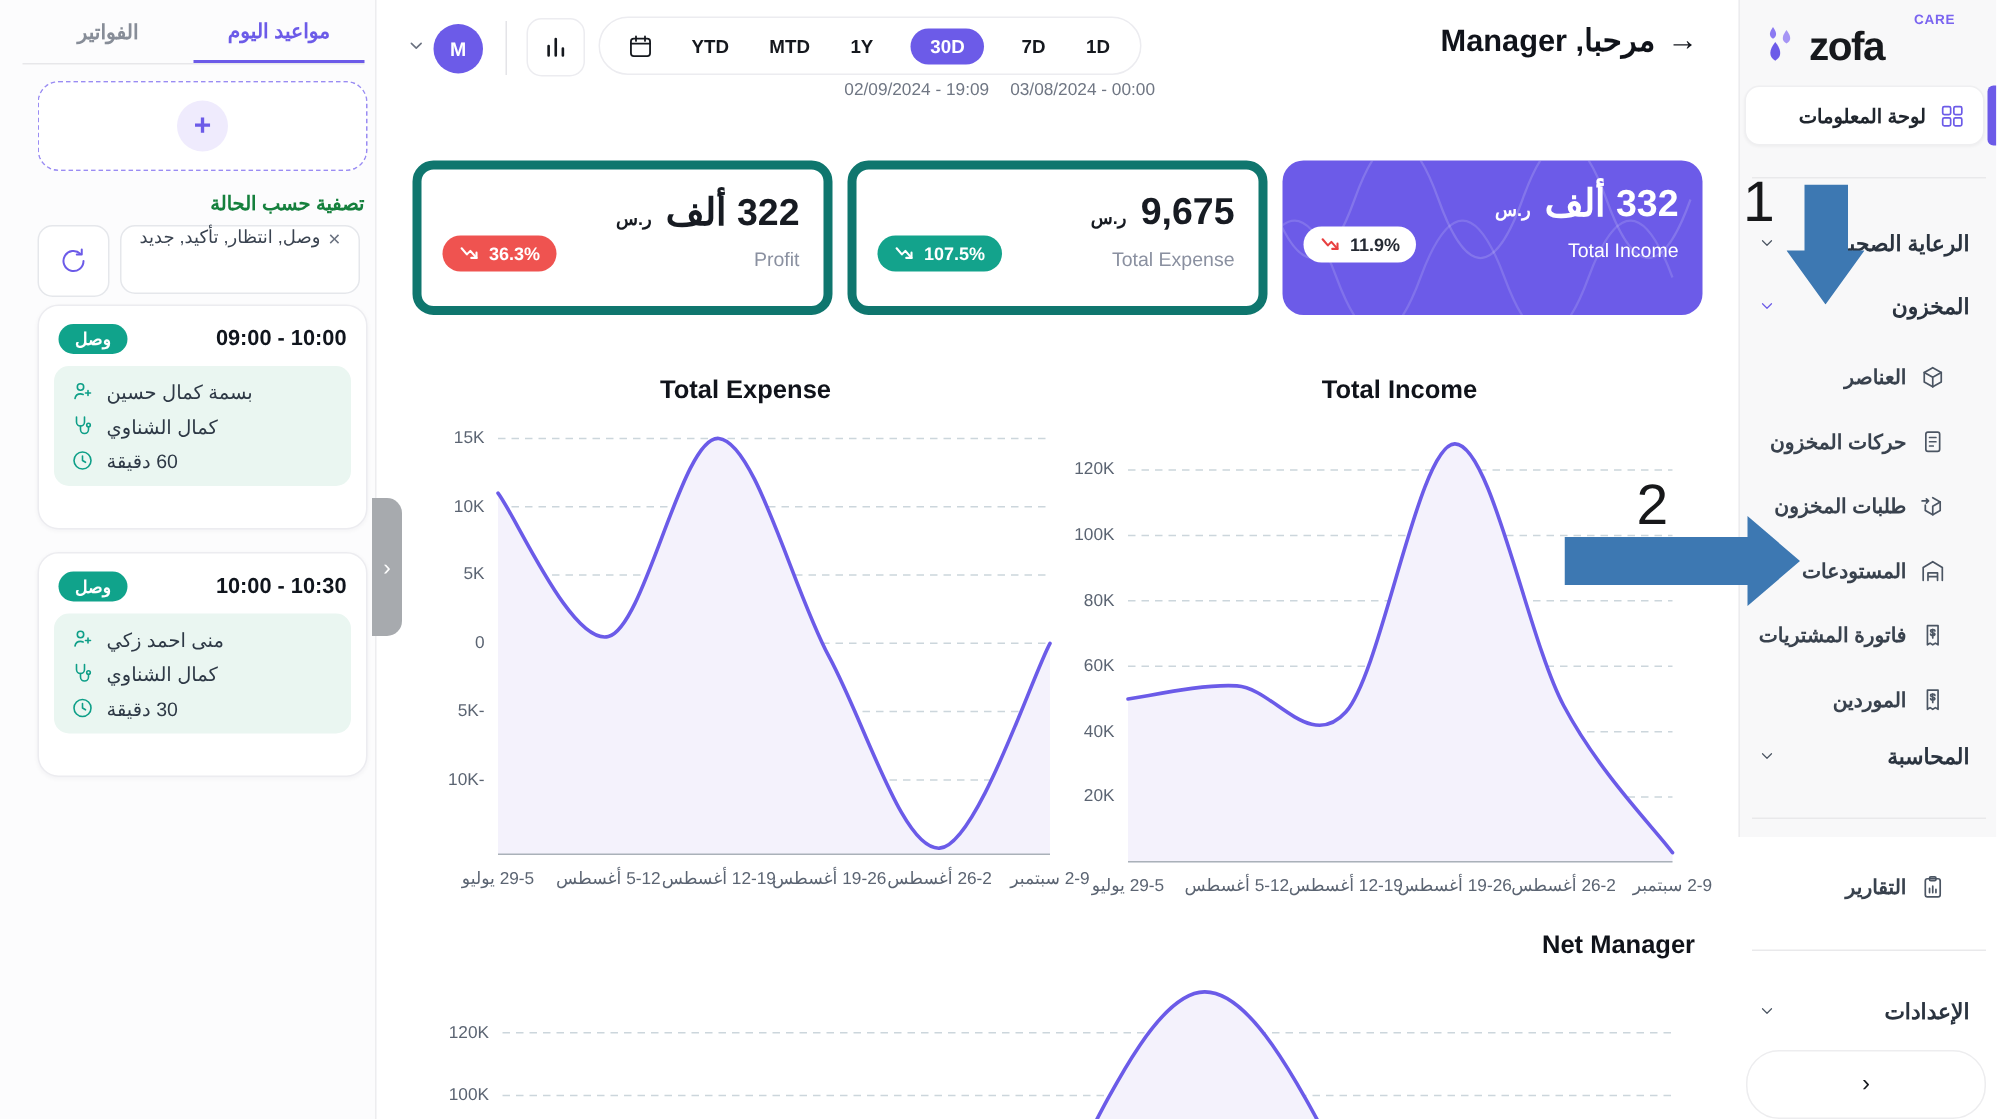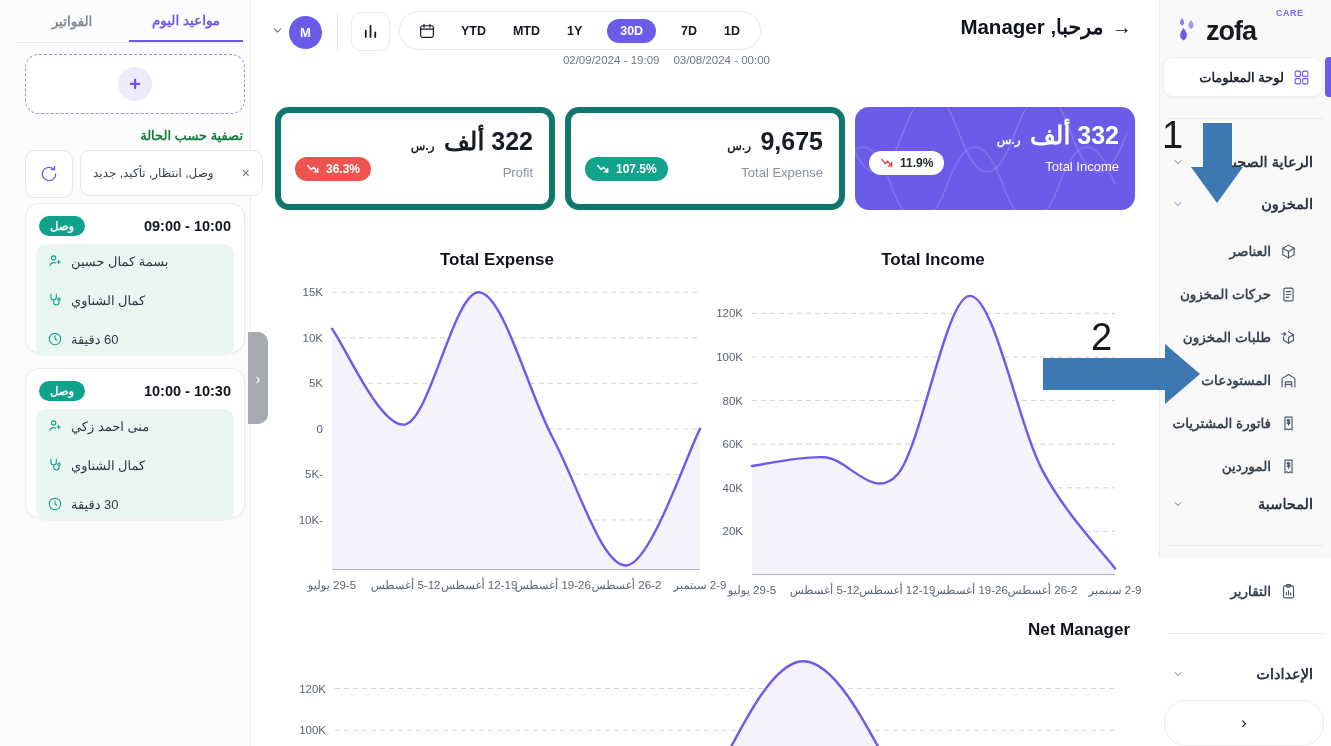--- a/index.html
+++ b/index.html
@@ -9,28 +9,28 @@
 
   
   .left-panel{left:0;top:0;width:250px;height:746px;background:#FCFCFD;border-right:1px solid #EDEDEF;z-index:20;}
   .tabs{position:absolute;left:15px;top:0;width:228px;height:42px;display:flex;flex-direction:row-reverse;border-bottom:1px solid #E7E7EA;}
   .tab{flex:1;display:flex;align-items:center;justify-content:center;font-size:13.5px;color:#878D98;cursor:pointer;font-weight:600;}
   .tab.active{color:#6C5BE8;border-bottom:2.5px solid #6C5BE8;}
   .add-box{position:absolute;left:25px;top:54px;width:218px;height:58px;border:1.6px dashed #9A8CF3;border-radius:14px;display:flex;align-items:center;justify-content:center;background:#fff;cursor:pointer;}
   .add-circle{width:34px;height:34px;border-radius:50%;background:#EFEBFD;color:#6C5BE8;font-size:20px;display:flex;align-items:center;justify-content:center;font-weight:600;}
   .filter-label{position:absolute;left:25px;top:128px;width:218px;direction:rtl;text-align:right;font-size:13px;font-weight:700;color:#15803d;}
   .refresh-btn{position:absolute;left:25px;top:150px;width:46px;height:46px;background:#fff;border:1px solid #E5E7EB;border-radius:10px;display:flex;align-items:center;justify-content:center;cursor:pointer;}
-  .filter-input{position:absolute;left:80px;top:150px;width:183px;height:46px;background:#fff;border:1px solid #E5E7EB;border-radius:10px;display:flex;flex-direction:row-reverse;align-items:center;justify-content:space-between;padding:0 12px;box-sizing:border-box;direction:rtl;}
+  .filter-input{position:absolute;left:80px;top:150px;width:160px;height:46px;background:#fff;border:1px solid #E5E7EB;border-radius:10px;display:flex;flex-direction:row-reverse;align-items:flex-start;justify-content:space-between;padding:0 12px;box-sizing:border-box;direction:rtl;}
   .filter-text{font-size:12px;color:#3A4350;}
   .filter-clear{color:#6B7280;font-size:14px;cursor:pointer;}
   .appt-card{position:absolute;left:25px;width:218px;height:148px;background:#fff;border:1px solid #ECECF0;border-radius:14px;box-shadow:0 1px 3px rgba(20,20,40,.04);}
   .appt-head{display:flex;flex-direction:row-reverse;align-items:center;justify-content:space-between;padding:12px 13px 8px 13px;}
   .appt-time{font-size:14.5px;font-weight:700;color:#10151D;direction:ltr;}
   .status-pill{background:#10A38B;color:#fff;font-size:11.5px;font-weight:600;border-radius:999px;padding:3px 11px;}
-  .appt-details{margin:0 10px;background:#EAF6F1;border-radius:10px;padding:9px 11px;display:flex;flex-direction:column;gap:23px;}
+  .appt-details{margin:0 10px;background:#EAF6F1;border-radius:10px;padding:9px 11px;display:flex;flex-direction:column;gap:7px;}
   .appt-row{display:flex;flex-direction:row-reverse;align-items:center;gap:8px;direction:rtl;font-size:13px;color:#2E3946;}
   .appt-row svg{flex:0 0 auto;}
   .panel-handle{left:248px;top:332px;width:20px;height:92px;background:#A7AAAE;border-radius:0 10px 10px 0;display:flex;align-items:center;justify-content:center;color:#fff;font-size:15px;z-index:40;cursor:pointer;}
 
   
   .tb-chevron{left:271px;top:24px;color:#6B7280;z-index:5;}
   .avatar{left:289px;top:16px;width:33px;height:33px;border-radius:50%;background:#6C5BE8;color:#fff;font-size:13px;font-weight:700;display:flex;align-items:center;justify-content:center;z-index:5;cursor:pointer;}
   .tb-divider{left:337px;top:14px;width:1px;height:36px;background:#E4E4E8;}
   .chart-btn{left:351px;top:12px;width:37px;height:37px;background:#fff;border:1px solid #ECECF0;border-radius:10px;display:flex;align-items:center;justify-content:center;cursor:pointer;}
   .range-pill{left:399px;top:11px;width:362px;height:39px;background:#fff;border:1px solid #ECECF0;border-radius:20px;display:flex;align-items:center;justify-content:space-between;padding:0 18px;box-sizing:border-box;z-index:5;}

